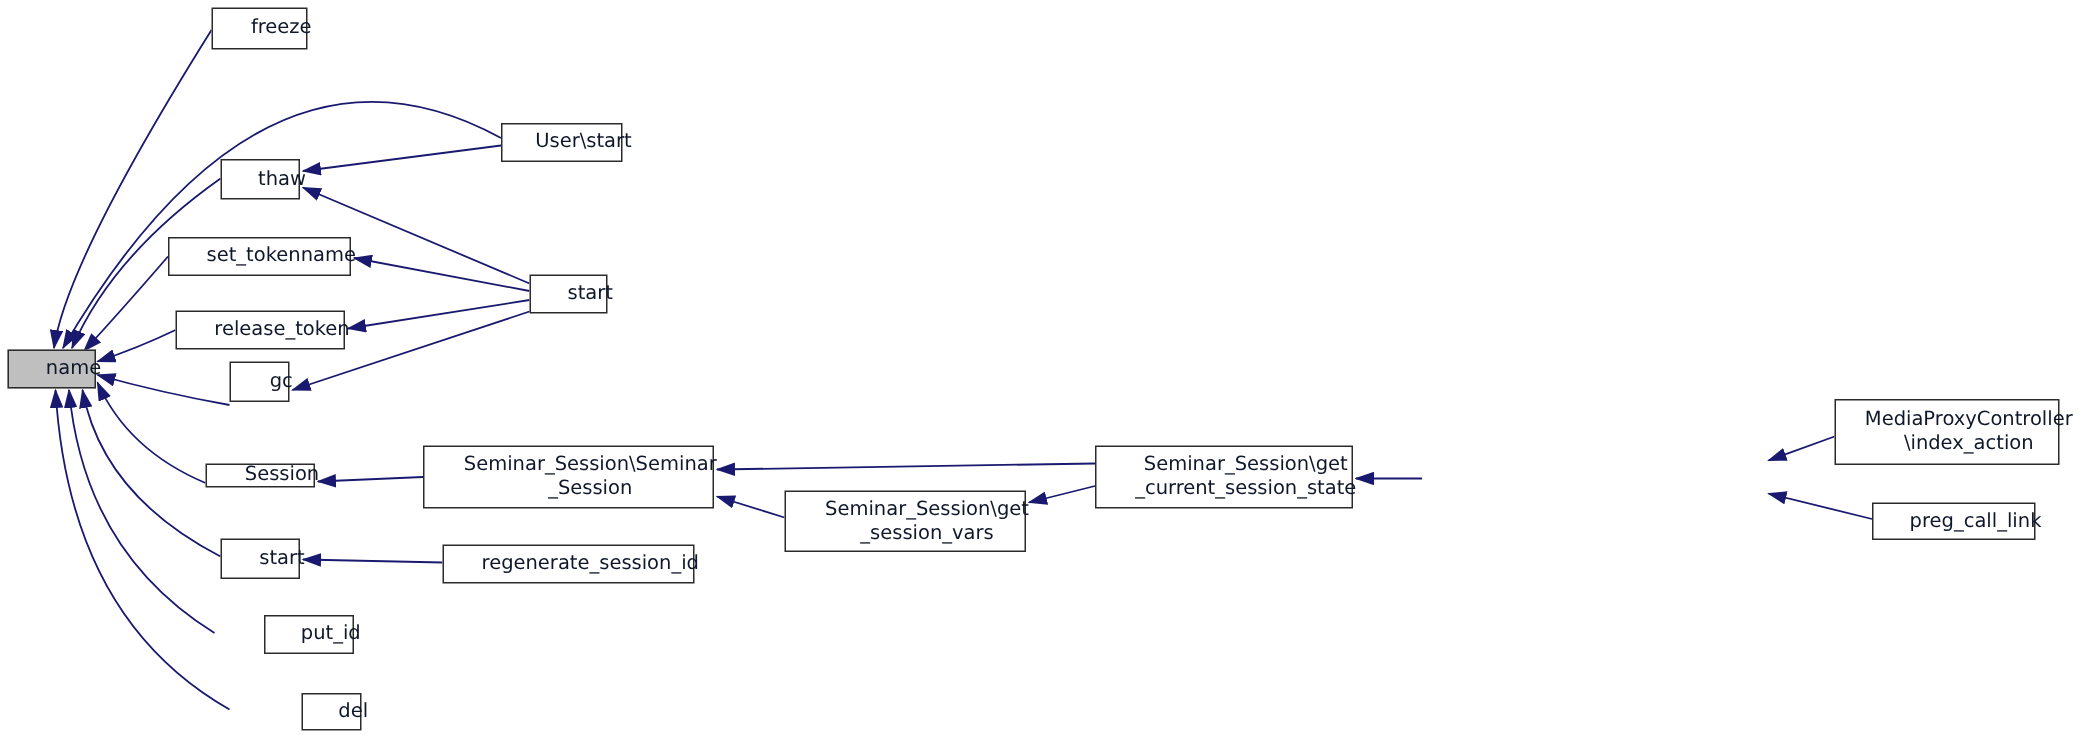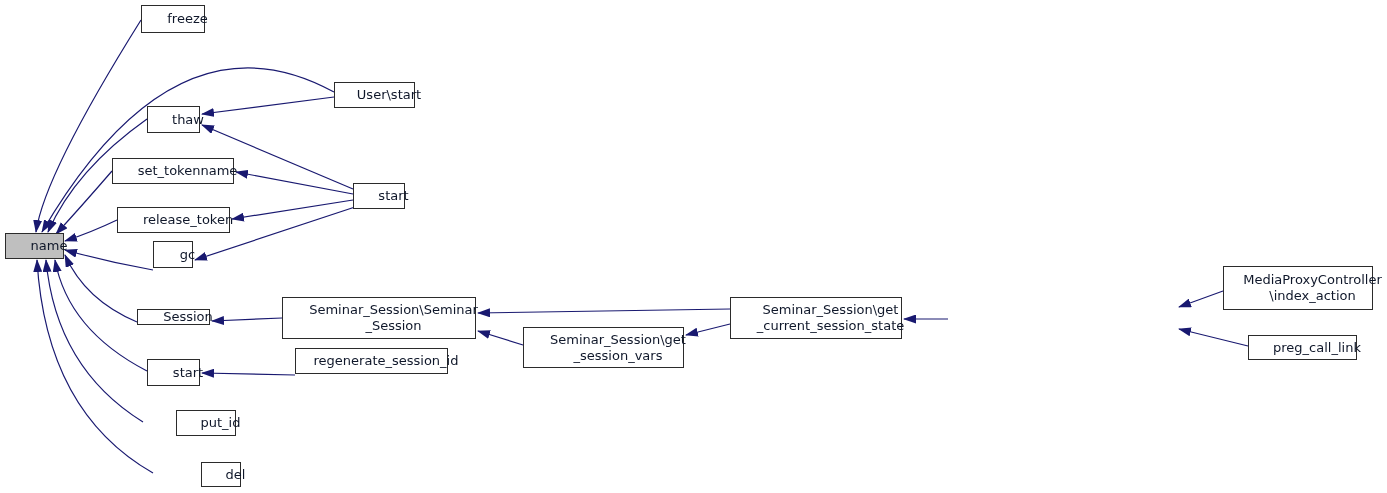--- a/index.html
+++ b/index.html
@@ -108,21 +108,21 @@
     <div class="node" style="left: 137px; top: 309px; width: 73px; height: 16px;">
       <span>Session</span>
     </div>
     <div class="node" style="left: 282px; top: 297px; width: 194px; height: 42px;">
       <span>Seminar_Session\Seminar</span>
       <span>_Session</span>
     </div>
     <div class="node" style="left: 147px; top: 359px; width: 53px; height: 27px;">
       <span>start</span>
     </div>
-    <div class="node" style="left: 295px; top: 348px; width: 153px; height: 26px;">
+    <div class="node" style="left: 295px; top: 363px; width: 168px; height: 26px;">
       <span>regenerate_session_id</span>
     </div>
     <div class="node" style="left: 143px; top: 410px; width: 60px; height: 26px; margin-left: 33px;">
       <span>put_id</span>
     </div>
     <div class="node" style="left: 153px; top: 462px; width: 40px; height: 25px; margin-left: 48px;">
       <span>del</span>
     </div>
     <div class="node" style="left: 523px; top: 327px; width: 161px; height: 41px;">
       <span>Seminar_Session\get</span>

